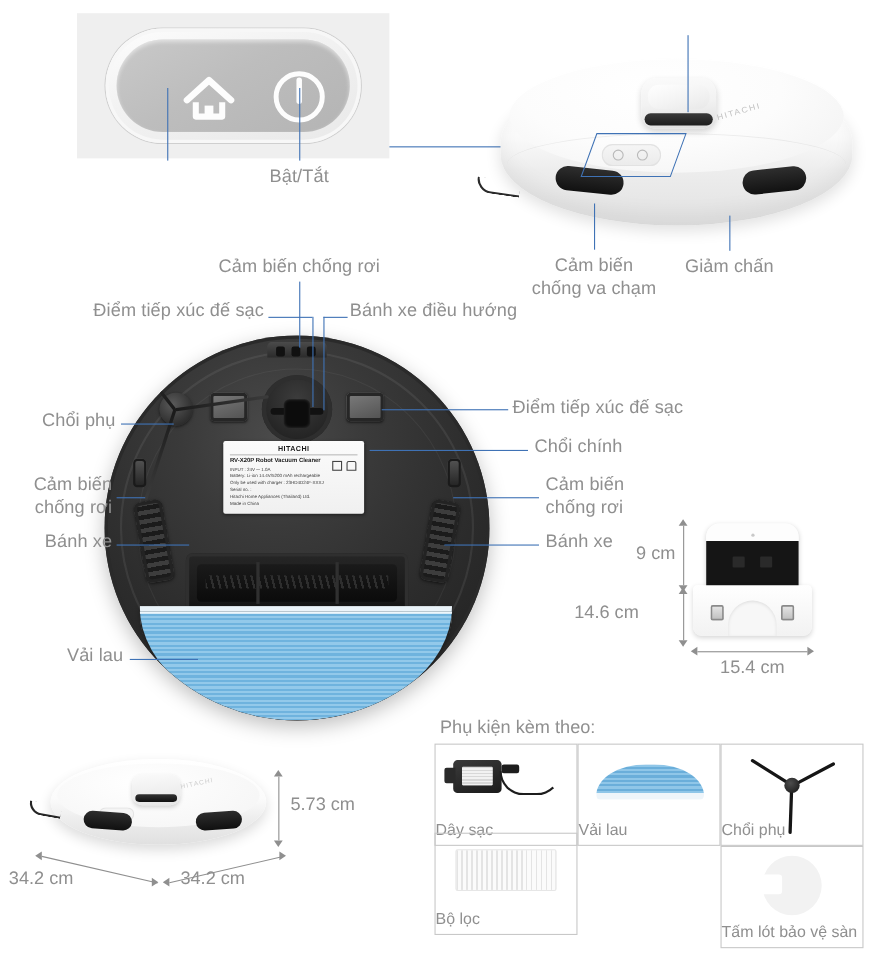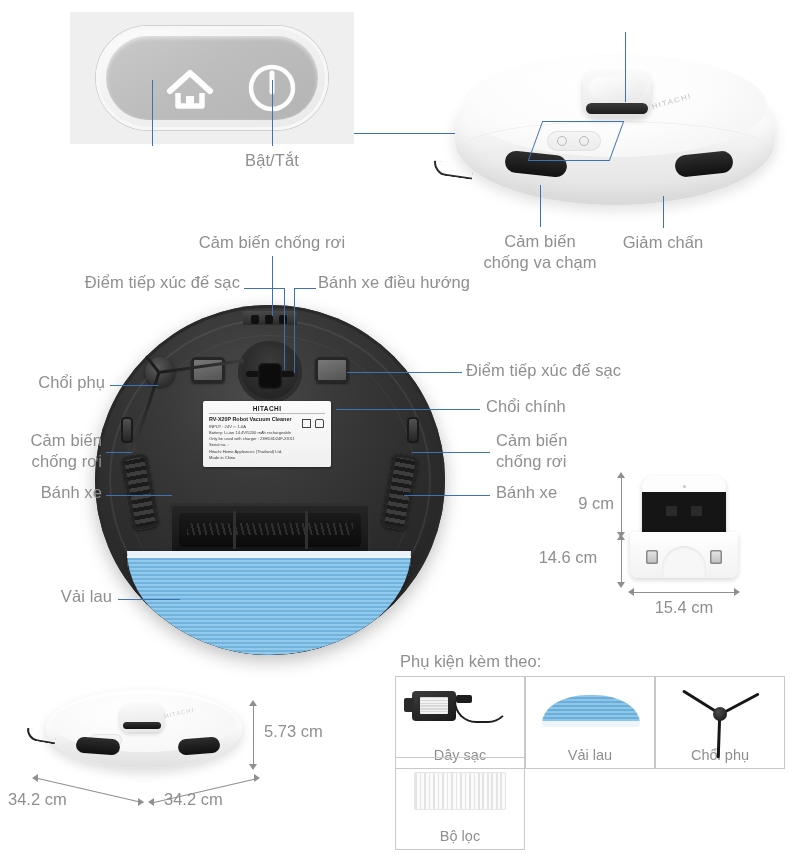--- a/index.html
+++ b/index.html
@@ -330,21 +330,21 @@
   .ah.left  { border-top:4px solid transparent; border-bottom:4px solid transparent; border-right:6px solid #8f8f8f; }
   .ah.right { border-top:4px solid transparent; border-bottom:4px solid transparent; border-left:6px solid #8f8f8f; }
 
   
   #acc-title { position:absolute; left:400px; top:652px; color:#8f8f8f; font-size:16.5px; }
   #acc-grid {
     position:absolute; left:270px; top:676px; width:520px; height:186px;
   }
   .acc-cell {
     position:absolute; border:1px solid #c8c8c8; width:130px; height:93px;
-    display:flex; flex-direction:column; align-items:center; justify-content:flex-end;
+    display:flex; flex-direction:column; align-items:flex-start; justify-content:flex-end;
     padding-bottom:4px;
   }
   .acc-cap { color:#8f8f8f; font-size:14.5px; text-align:center; line-height:1.18; }
   .acc-art { position:absolute; left:0; right:0; top:4px; height:58px; }
 
   .art-adapter { position:absolute; left:16px; top:10px; width:44px; height:30px;
     background:linear-gradient(160deg,#3b3b3b,#1a1a1a); border-radius:4px; }
   .art-adapter::before { content:''; position:absolute; left:-8px; top:7px; width:10px; height:14px;
     background:#2a2a2a; border-radius:2px 0 0 2px; }
   .art-adapter::after { content:''; position:absolute; left:8px; top:6px; width:28px; height:17px;
@@ -559,21 +559,21 @@
     </div>
 
     <div class="arrow v" style="left:21px; top:8px; height:54px;"></div>
     <div class="ah up" style="left:17px; top:2px;"></div>
     <div class="ah down" style="left:17px; top:62px;"></div>
     <div class="dim r" style="left:-48px; top:24px; width:62px; text-align:right;">9 cm</div>
 
     <div class="arrow v" style="left:21px; top:70px; height:42px;"></div>
     <div class="ah up" style="left:17px; top:64px;"></div>
     <div class="ah down" style="left:17px; top:112px;"></div>
-    <div class="dim r" style="left:-78px; top:78px; width:92px; text-align:center;">14.6 cm</div>
+    <div class="dim r" style="left:-78px; top:78px; width:92px; text-align:left;">14.6 cm</div>
 
     <div class="arrow h" style="left:34px; top:122px; width:100px;"></div>
     <div class="ah left" style="left:28px; top:118px;"></div>
     <div class="ah right" style="left:134px; top:118px;"></div>
     <div class="dim c" style="left:34px; top:128px; width:100px; text-align:center;">15.4 cm</div>
   </div>
 
   <div id="iso-dim">
     <div class="iso-body">
       <div class="iso-top"></div>
@@ -633,16 +633,23 @@
 
 
     <div class="acc-cell" style="left:125px; top:81px;">
       <div class="acc-art">
           <div class="art-filter"></div>
         </div>
       <div class="acc-cap">Bộ lọc</div>
     </div>
 
 
+    <div class="acc-cell" style="left:385px; top:93px;">
+      <div class="acc-art" style="height:50px;">
+          <div class="art-pad"></div>
+        </div>
+      <div class="acc-cap">Tấm lót
+bảo vệ sàn</div>
+    </div>
 
   </div>
 
 </div>
 
 </body></html>

